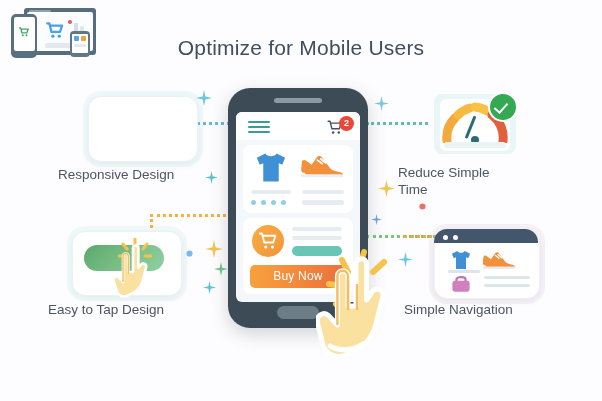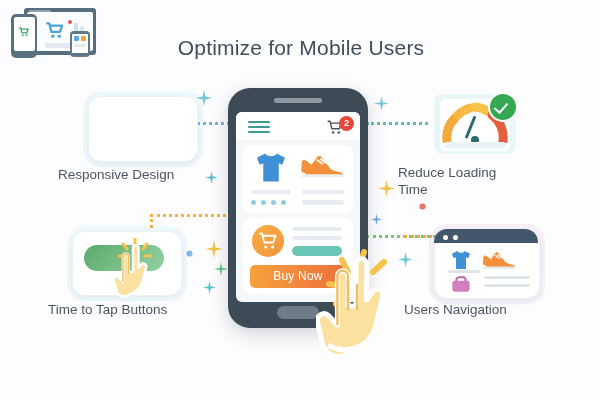--- a/index.html
+++ b/index.html
@@ -191,21 +191,21 @@
       <path d="M5 40 A28 28 0 0 1 13 17" stroke="#f4a93c" stroke-width="9" fill="none" stroke-linecap="round"></path>
       <path d="M16 14 A28 28 0 0 1 28 7" stroke="#f6b942" stroke-width="9" fill="none" stroke-linecap="round"></path>
       <path d="M33 6 A28 28 0 0 1 45 10" stroke="#f8c247" stroke-width="9" fill="none" stroke-linecap="round"></path>
       <path d="M50 14 A28 28 0 0 1 61 40" stroke="#e2603c" stroke-width="9" fill="none" stroke-linecap="round"></path>
     </svg>
     <div class="g-needle"></div>
     <div class="g-hub"></div>
     <div class="g-base"></div>
     <div class="g-check"></div>
   </div>
-  <div class="label" id="lbl-tr">Reduce Loading
+  <div class="label" id="lbl-tr">Reduce Simple
 Time</div>
 
   <div class="card shadowbox" id="card-bl">
     <div class="halo"></div>
   </div>
   <div class="bl-btn"></div>
   <svg style="position:absolute;left:118px;top:238px;" width="34" height="26" viewBox="0 0 34 26">
     <g stroke="#f6c council" stroke-width="3" stroke-linecap="round"></g>
     <g stroke="#f5c34a" stroke-width="3" stroke-linecap="round">
       <line x1="17" y1="1" x2="17" y2="7"></line>
@@ -214,21 +214,21 @@
       <line x1="1" y1="18" x2="7" y2="18"></line>
       <line x1="33" y1="18" x2="27" y2="18"></line>
     </g>
   </svg>
   <svg id="hand-small" viewBox="0 0 50 56">
     <path d="M21 6 C21 2.6 26.4 2.6 26.4 6 L26.4 26 L29 22.5 C30.6 20.2 35 21.8 34.2 25 L31.6 35
              C30.4 41.6 27.4 47.6 21.6 50.6 L14.6 54 C10.6 55.6 6.4 53.4 5 49.6 L1.6 39
              C0.6 35.6 4.4 33 6.8 35.4 L11 40 L11 14 C11 10.6 16.4 10.6 16.4 14 L16.4 30 L21 30 Z" fill="#fbe1a0" stroke="#ffffff" stroke-width="2.6" stroke-linejoin="round"></path>
     <path d="M11 40 L11 14 C11 10.6 16.4 10.6 16.4 14 L16.4 32" fill="none" stroke="#edbf69" stroke-width="1.4"></path>
   </svg>
-  <div class="label" id="lbl-bl">Time to Tap Buttons</div>
+  <div class="label" id="lbl-bl">Easy to Tap Design</div>
 
   <div class="card shadowbox" id="card-br">
     <div class="halo"></div>
   </div>
   <div class="br-top"></div>
   <div class="br-dot" style="left:443px;"></div>
   <div class="br-dot" style="left:453px;"></div>
   <svg style="position:absolute;left:450px;top:250px;" width="22" height="20" viewBox="0 0 24 22">
     <path d="M8 1 L2 4 L4 9 L6.5 8 L6.5 21 L17.5 21 L17.5 8 L20 9 L22 4 L16 1 C15 3.6 9 3.6 8 1 Z" fill="#3f90d4"></path>
   </svg>
@@ -241,21 +241,21 @@
         <line x1="18" y1="4" x2="22" y2="7.4"></line>
     </g>
   </svg>
   <svg style="position:absolute;left:450px;top:274px;" width="22" height="19" viewBox="0 0 24 21">
     <path d="M7 8 V6 C7 2.6 17 2.6 17 6 V8" fill="none" stroke="#c06fae" stroke-width="2.4"></path>
     <rect x="2.5" y="7.5" width="19" height="12" rx="2.6" fill="#cf80bd"></rect>
   </svg>
   <div class="br-line" style="left:448px;top:270px;width:32px;height:3px;"></div>
   <div class="br-line" style="left:484px;top:276px;width:46px;height:3px;"></div>
   <div class="br-line" style="left:484px;top:284px;width:46px;height:3px;"></div>
-  <div class="label" id="lbl-br">Users Navigation</div>
+  <div class="label" id="lbl-br">Simple Navigation</div>
 
   <div id="phone-frame"></div>
   <div class="ph-speaker"></div>
   <div class="ph-home"></div>
 
   <div id="phone-screen">
     <div class="ph-topbar"></div>
     <div class="ph-burger">
         <i></i>
         <i></i>

